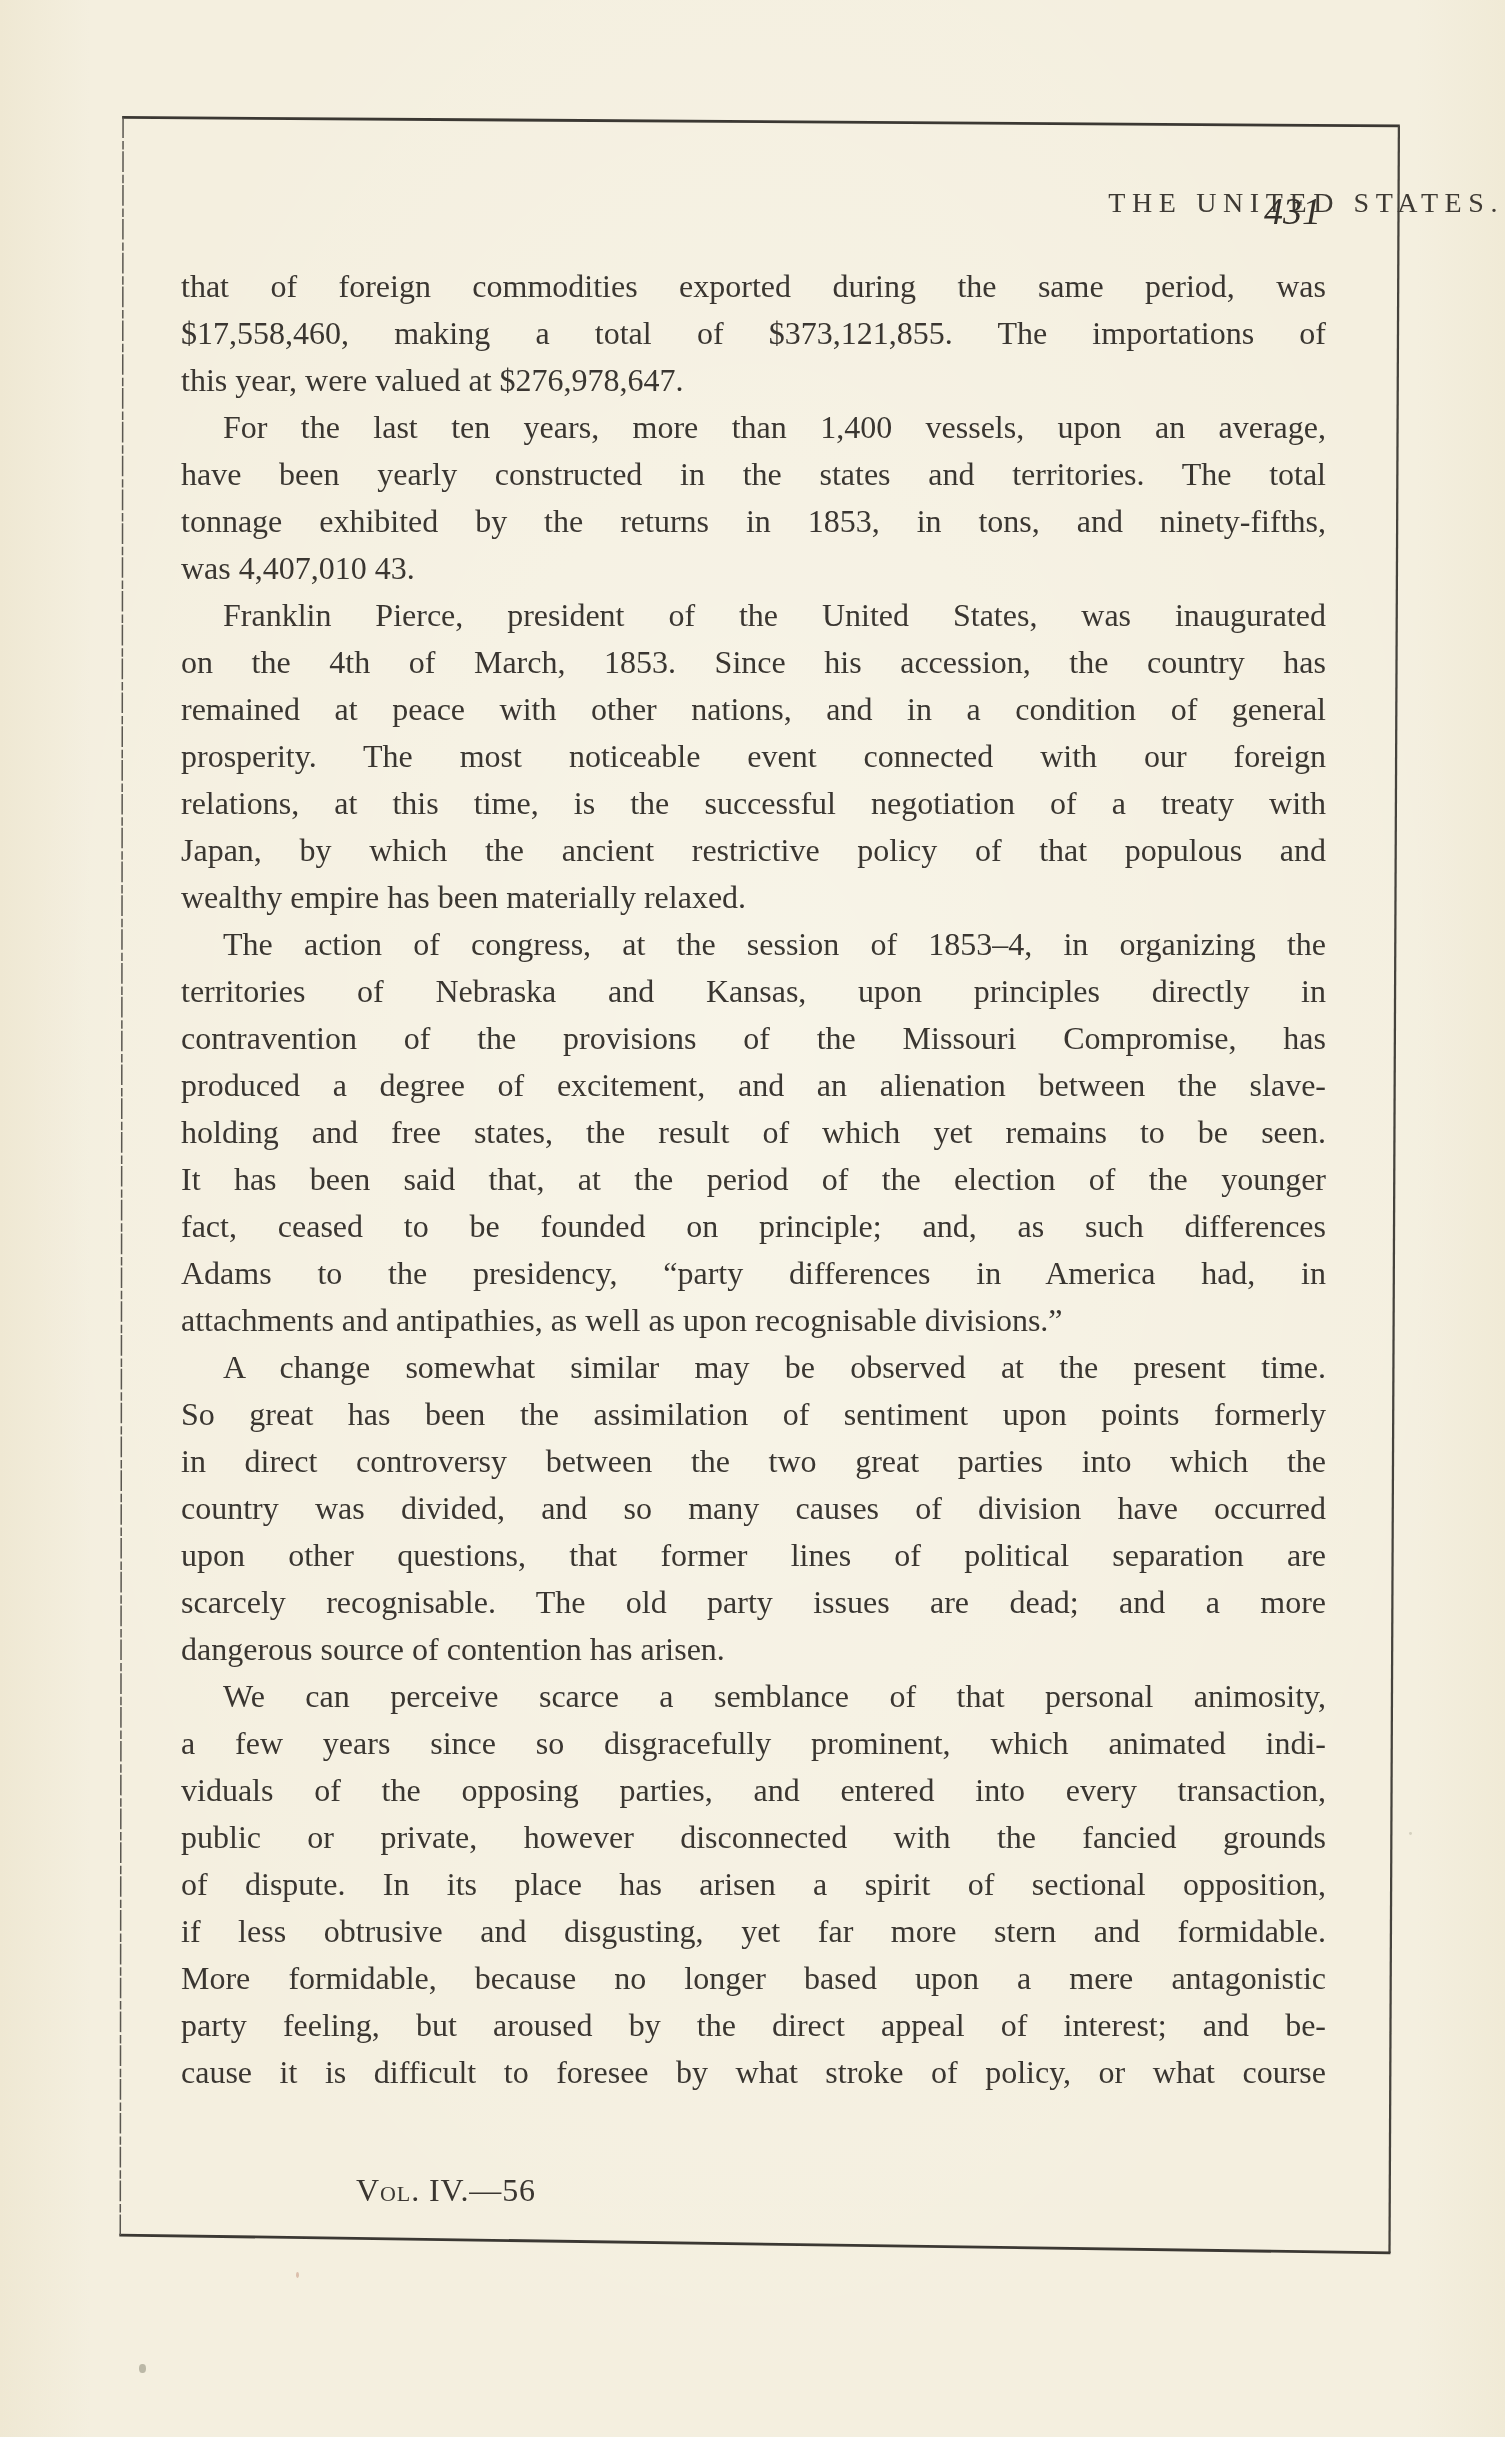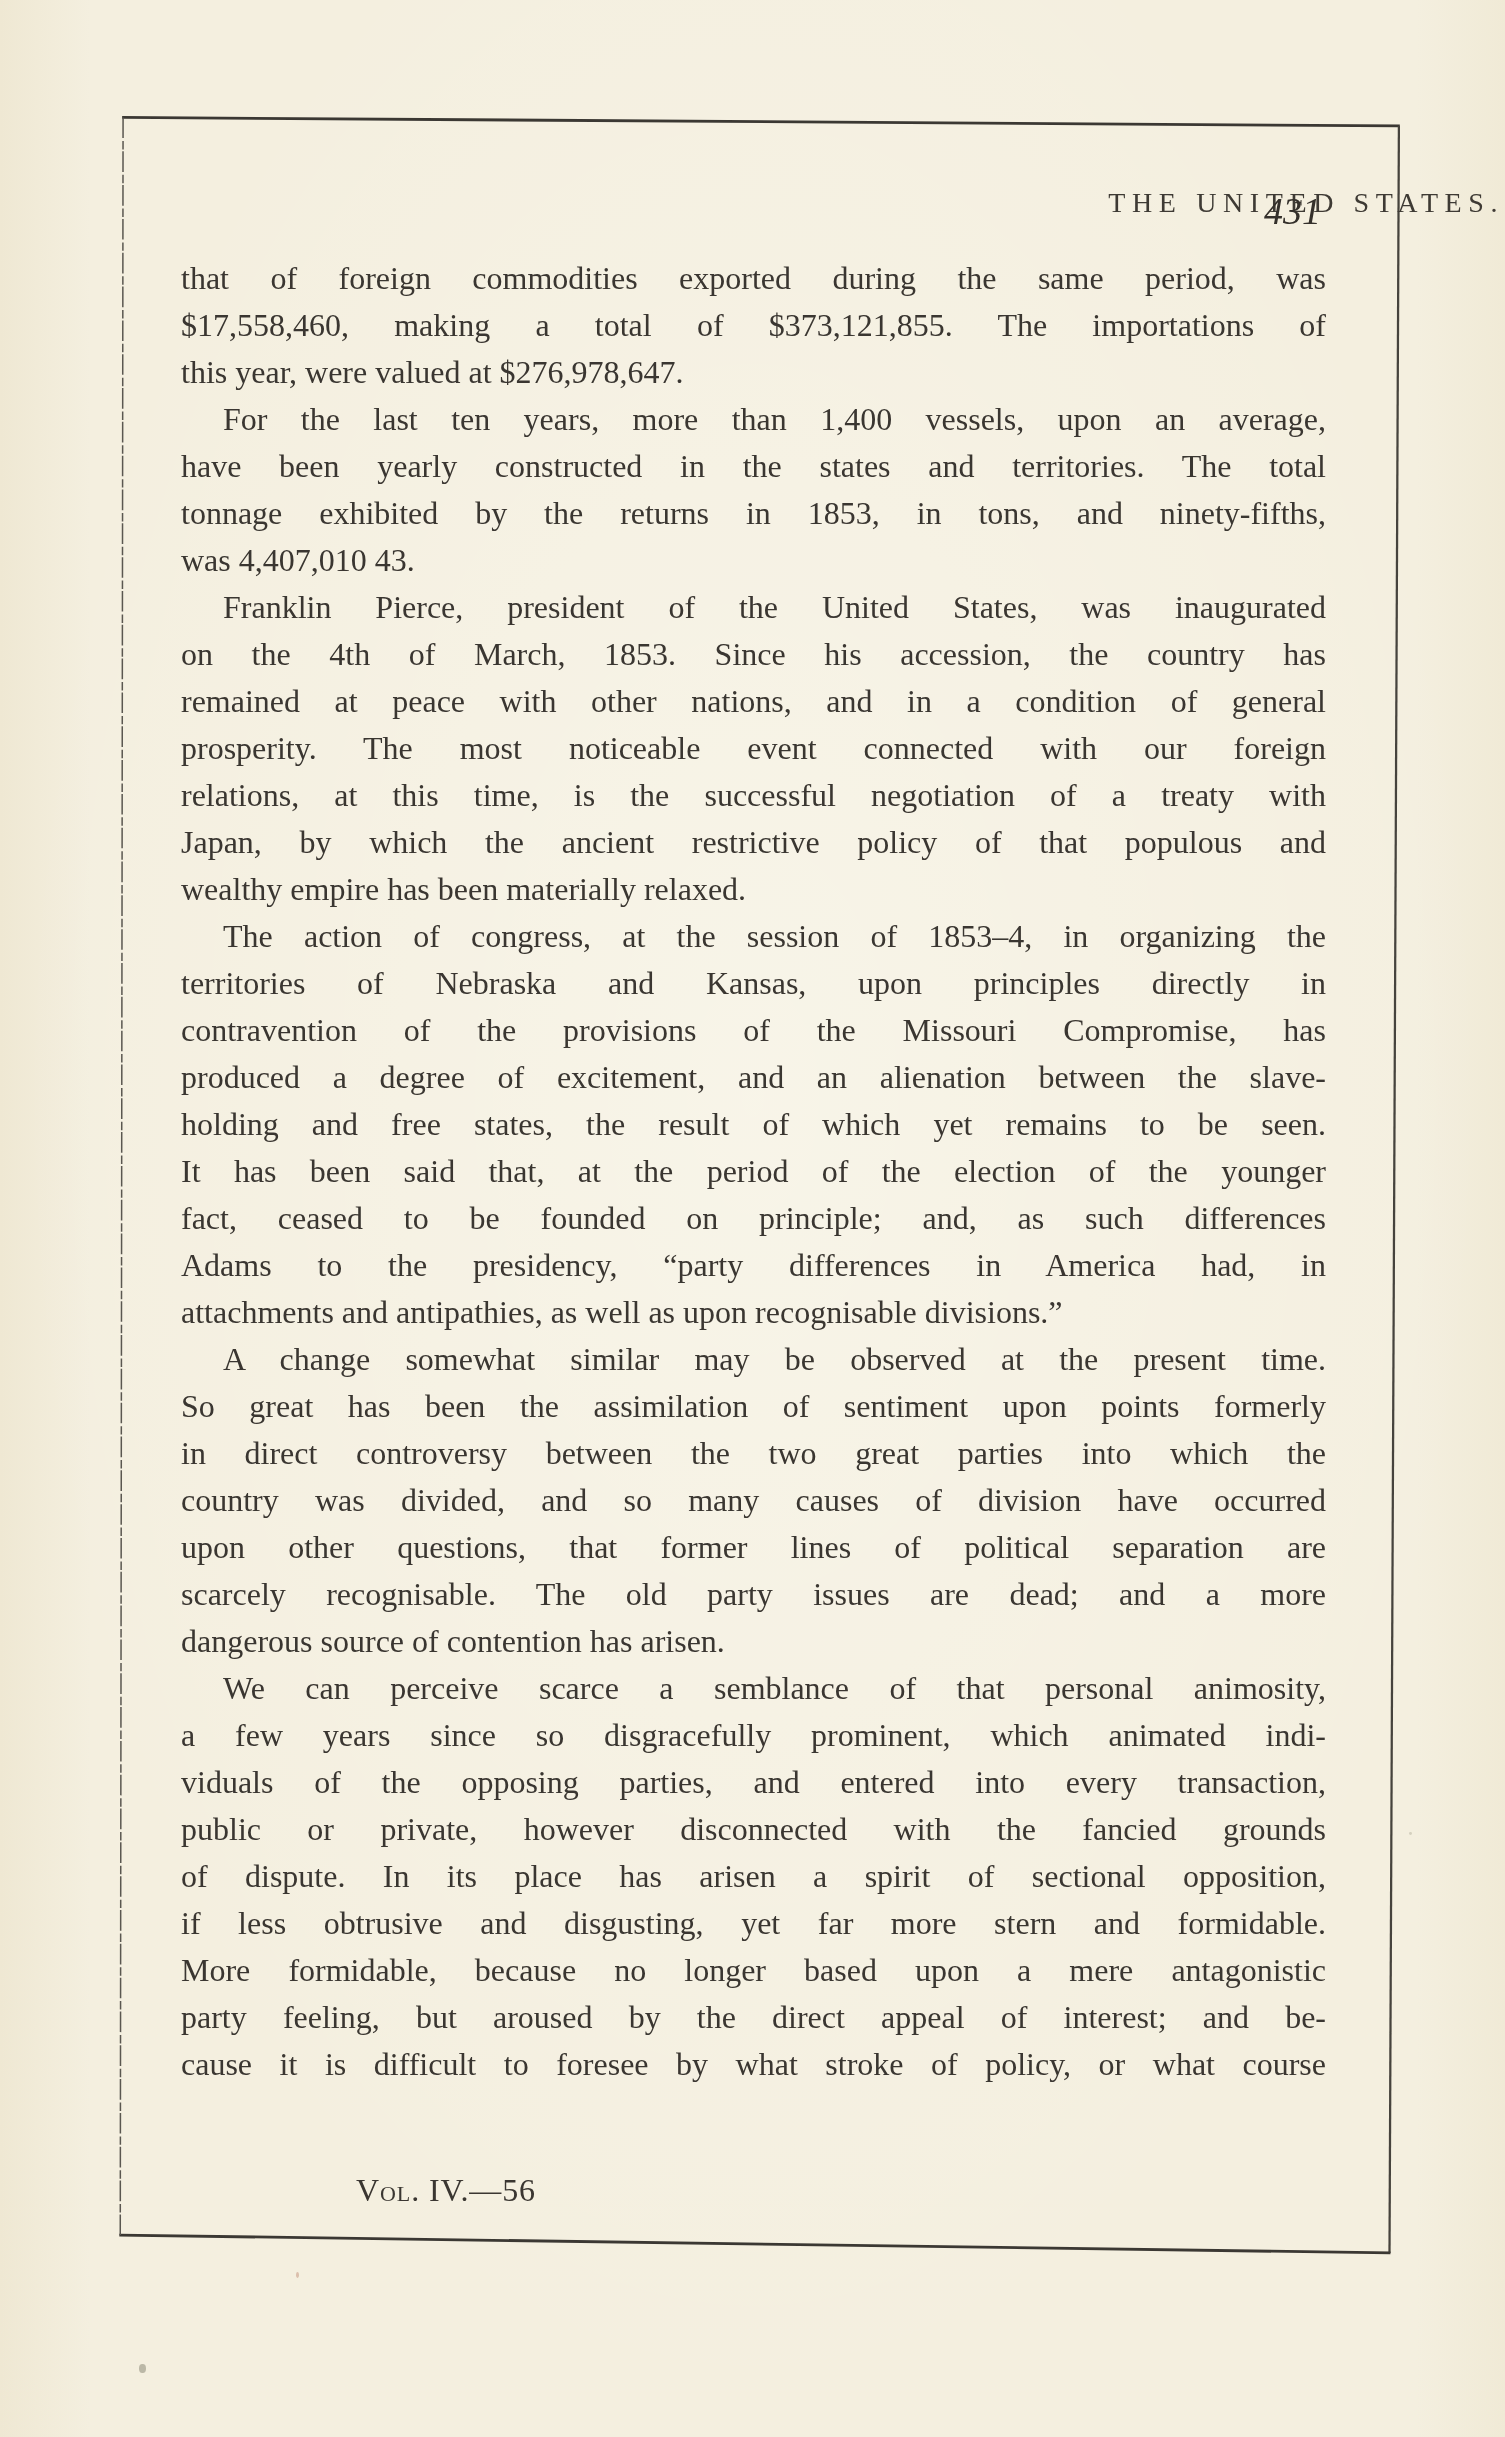--- a/index.html
+++ b/index.html
@@ -52,21 +52,21 @@
     top: 191px;
     font-size: 38px;
     line-height: 41px;
     letter-spacing: 0px;
     color: #34302b;
     font-style: italic;
   }
   .body-text {
     position: absolute;
     left: 181px;
-    top: 255px;
+    top: 263px;
     width: 1145px;
     font-size: 32px;
     line-height: 47px;
   }
   .line {
     display: block;
     height: 47px;
     white-space: nowrap;
     text-align: justify;
     text-align-last: justify;

